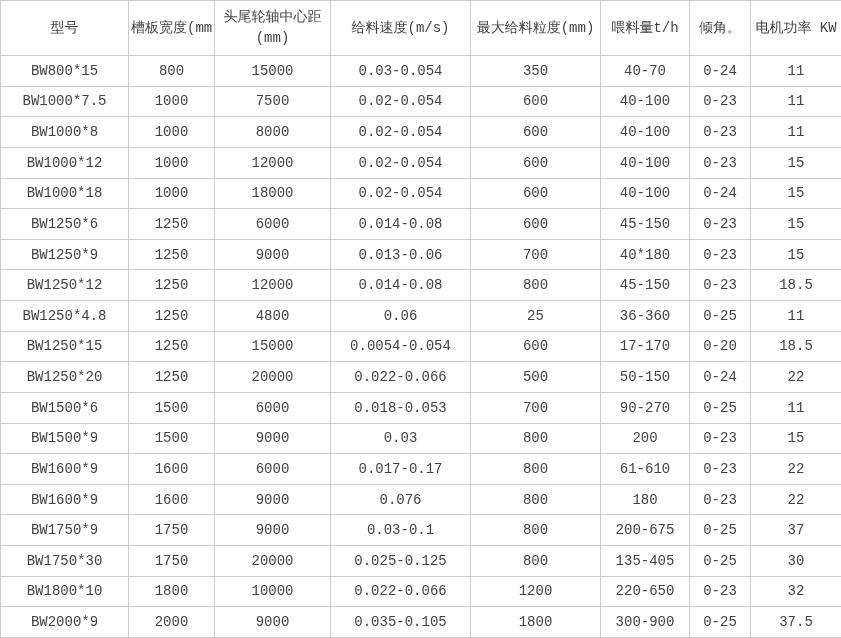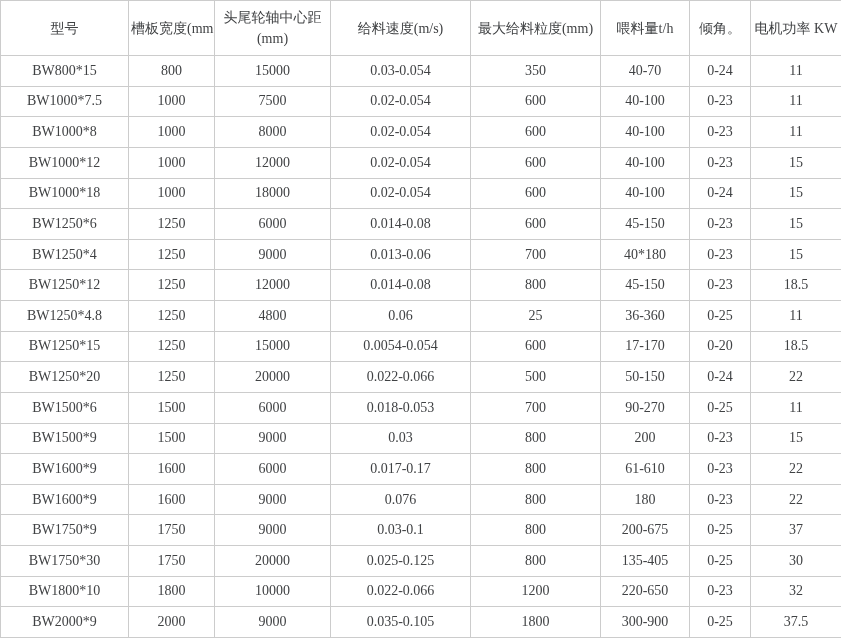--- a/index.html
+++ b/index.html
@@ -11,21 +11,21 @@
     width: 841px;
     height: 638px;
     overflow: hidden;
     background: #ffffff;
   }
   table.spec-table {
     width: 841px;
     height: 638px;
     border-collapse: collapse;
     table-layout: fixed;
-    font-family: Liberation Serif, serif;
+    font-family: Liberation Mono, monospace;
   }
   table.spec-table th,
   table.spec-table td {
     border: 1px solid #cccccc;
     text-align: center;
     vertical-align: middle;
     color: #404244;
     font-size: 14px;
     font-weight: normal;
     padding: 0 2px;
@@ -134,21 +134,21 @@
           <td>BW1250*6</td>
           <td>1250</td>
           <td>6000</td>
           <td>0.014-0.08</td>
           <td>600</td>
           <td>45-150</td>
           <td>0-23</td>
           <td>15</td>
         </tr>
         <tr>
-          <td>BW1250*4</td>
+          <td>BW1250*9</td>
           <td>1250</td>
           <td>9000</td>
           <td>0.013-0.06</td>
           <td>700</td>
           <td>40*180</td>
           <td>0-23</td>
           <td>15</td>
         </tr>
         <tr>
           <td>BW1250*12</td>

